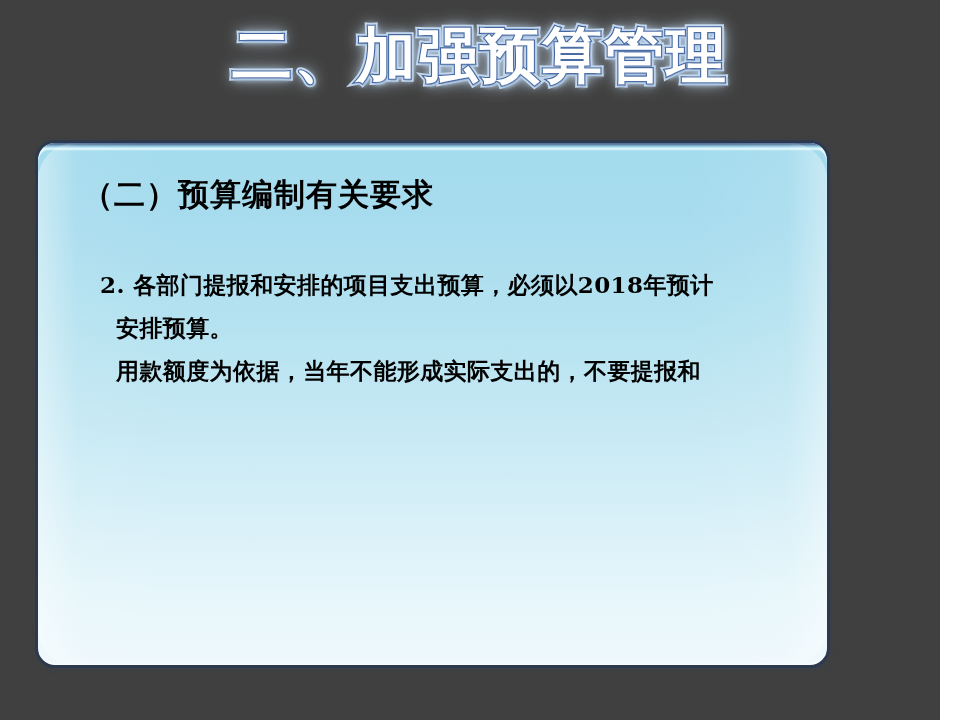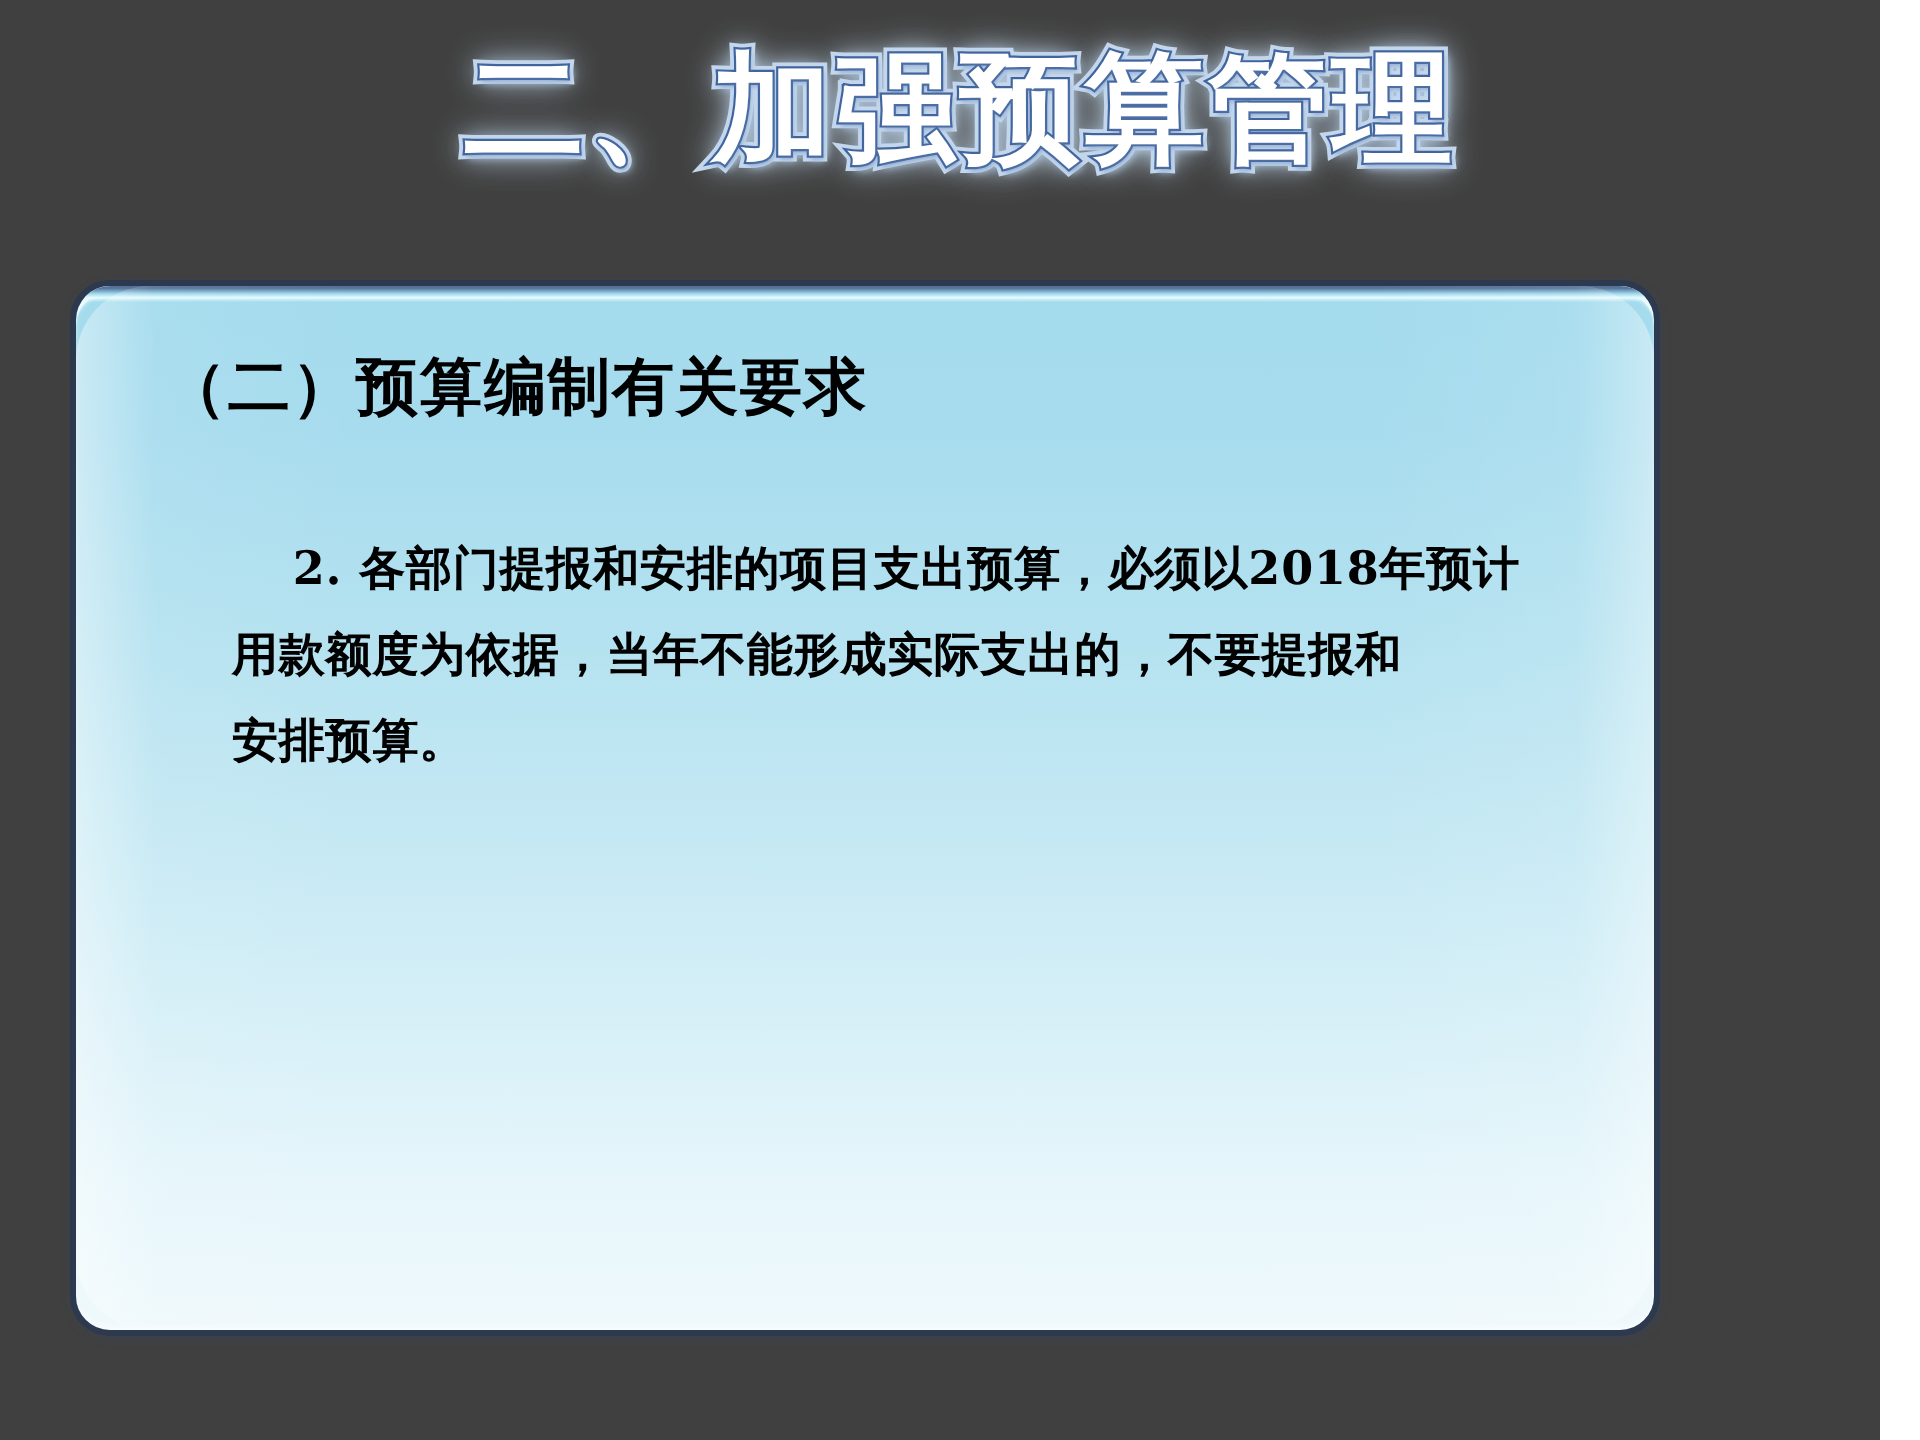--- a/index.html
+++ b/index.html
@@ -154,40 +154,40 @@
   }
   .body-line {
     font-family: "DejaVu Serif", "Liberation Serif", serif;
     font-weight: 700;
     font-size: 23px;
     line-height: 43px;
     color: #000000;
     letter-spacing: 0.4px;
     white-space: nowrap;
   }
-  .body-line.first { text-indent: 0px; text-align: right; }
+  .body-line.first { text-indent: 0px; }
   .body-line.cont  { padding-left: 16px; }
 </style>
 </head>
 <body>
 
 <div class="slide">
 
   <div class="title-wrap">
     <div class="title-glow">二、加强预算管理</div>
     <div class="title-main">二、加强预算管理</div>
   </div>
 
   <div class="panel">
     <div class="panel-inner">
 
       <div class="panel-heading">（二）预算编制有关要求</div>
 
       <div class="body-block">
         <div class="body-line first">2. 各部门提报和安排的项目支出预算，必须以2018年预计</div>
+        <div class="body-line cont">安排预算。</div>
         <div class="body-line cont">用款额度为依据，当年不能形成实际支出的，不要提报和</div>
-        <div class="body-line cont">安排预算。</div>
       </div>
 
     </div>
   </div>
 
 </div>
 
 </body></html>

